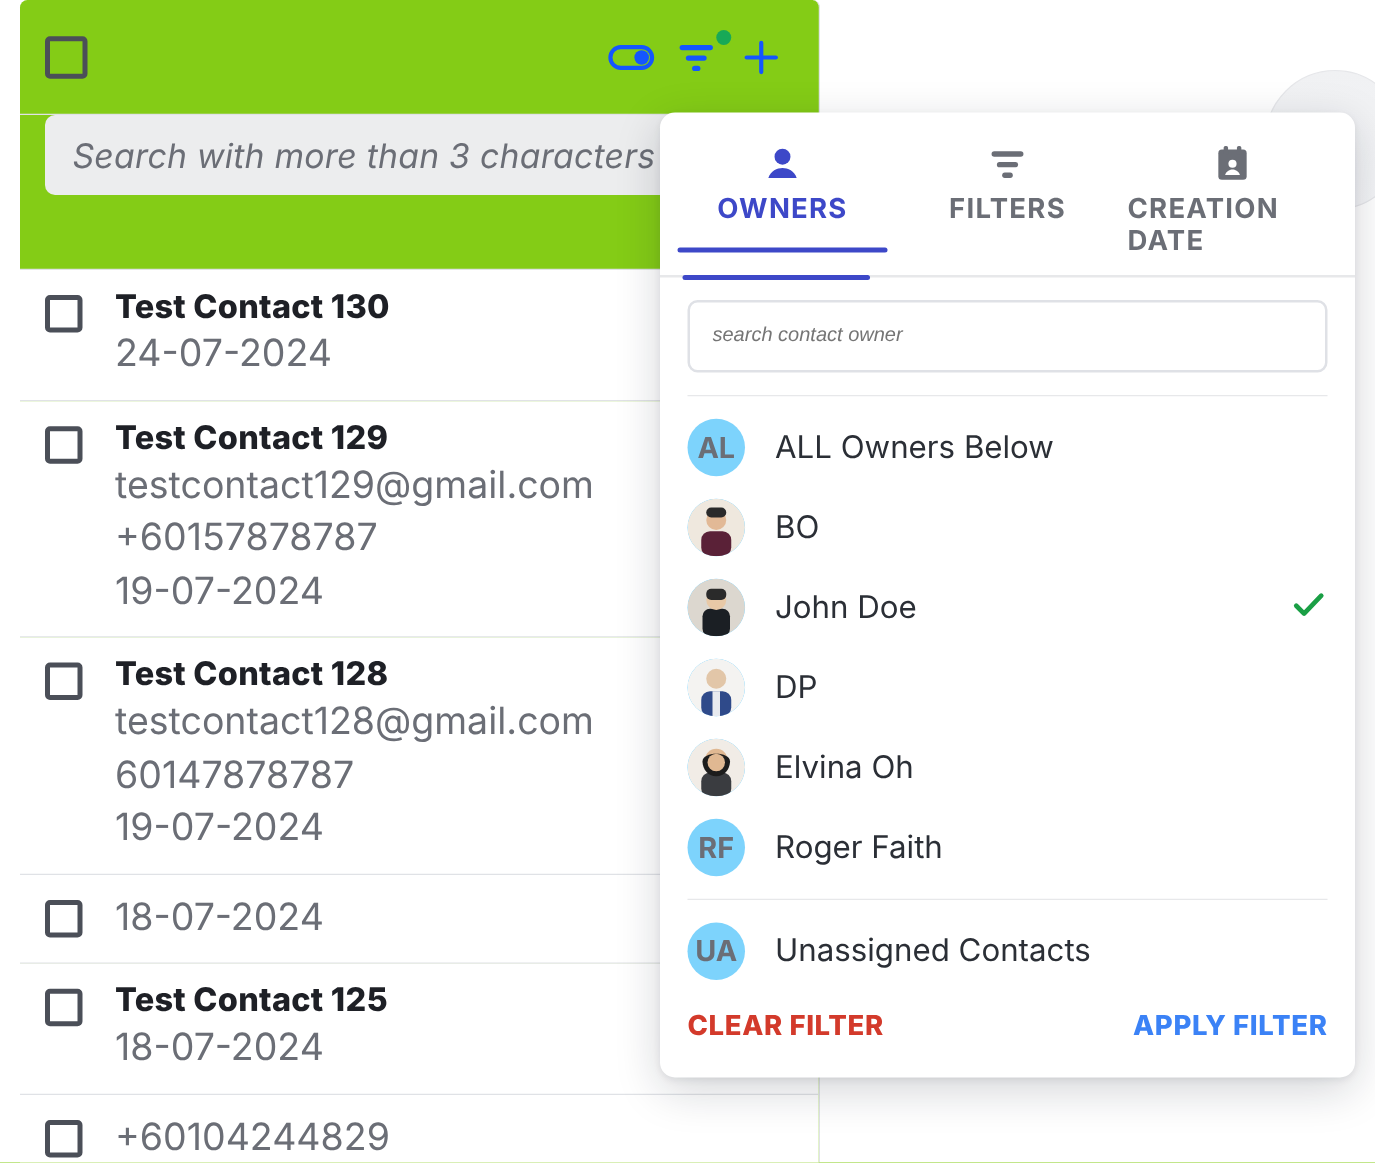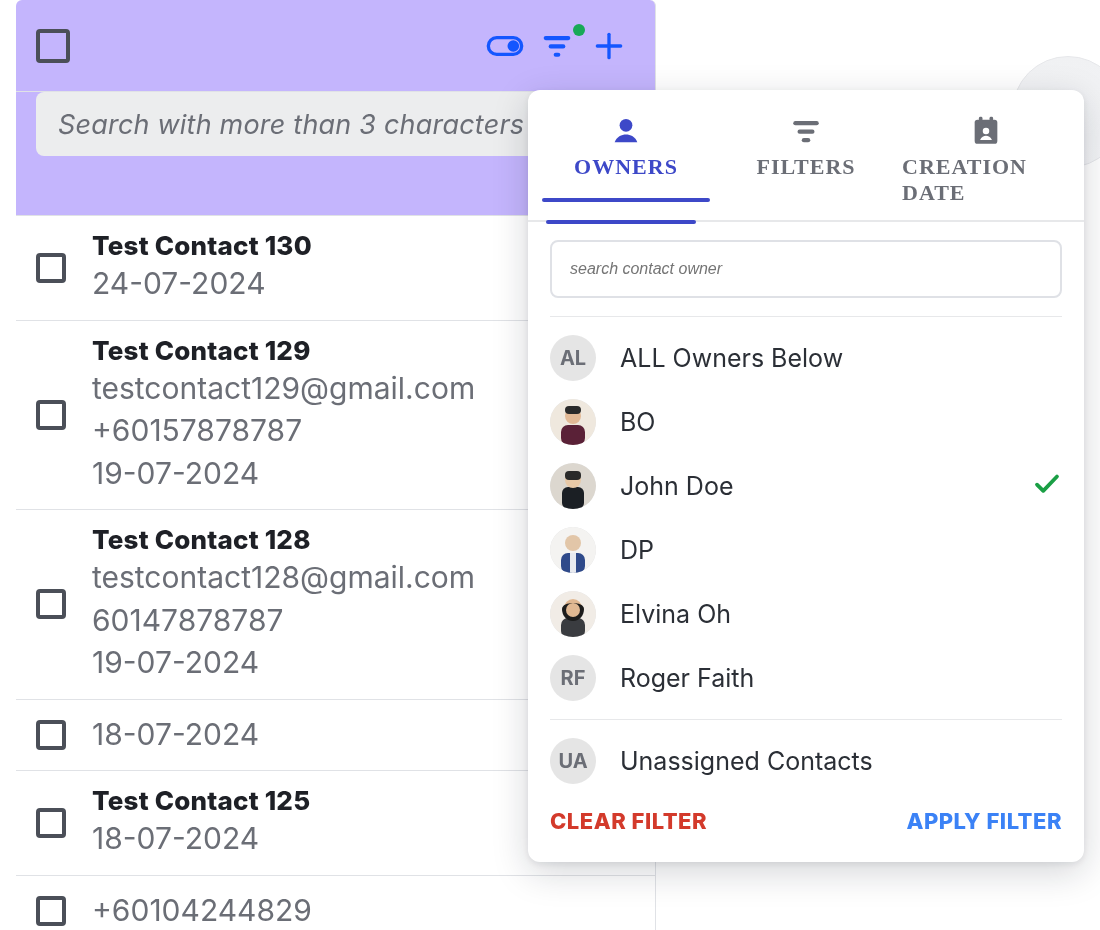--- a/index.html
+++ b/index.html
@@ -35,21 +35,21 @@
     filter:blur(.2px);
   }
 
   
   .left-pane{
     position:absolute; left:16px; top:0; width:640px; height:930px;
     border:1px solid var(--hair);
     border-top:none; border-left:none;border-bottom:none;
     border-right:1px solid var(--hair);
     border-radius:6px 6px 0 0;
-    background:#c4b5fd;
+    background:#84cc16;
   }
   .toolbar{
     display:flex; align-items:center; height:92px; padding:0 20px;
     border-bottom:1px solid var(--hair);
   }
   .checkbox{
     width:34px;height:34px;border:4px solid #4b4f58;border-radius:4px;display:inline-block;
   }
   .toolbar .spacer{flex:1}
   .icon-btn{width:52px;height:52px;display:flex;align-items:center;justify-content:center;color:var(--blue);position:relative}
@@ -66,42 +66,41 @@
     font-style:italic;color:#6b6e76;font-size:27px;letter-spacing:.2px;
   }
 
   .total-line{
     text-align:right;padding:0 20px 14px 20px;
     font-size:26px;color:#4b4f58;
   }
 
   .rows{border-top:1px solid var(--hair)}
   .row{
-    display:flex;gap:26px;align-items:center;
+    display:flex;gap:26px;align-items:flex-start;
     padding:14px 20px 16px 20px;border-bottom:1px solid var(--hair);
     background:var(--row);
   }
   .row .cb{flex:0 0 auto; margin-top:6px}
   .row .cb .checkbox{width:30px;height:30px;border-width:4px}
   .row .body{flex:1 1 auto; display:flex;flex-direction:column;gap:2px}
   .title{font-weight:800;font-size:26px;color:#1e2026;letter-spacing:.2px}
   .sub{color:#6b6e76;font-size:30px;line-height:1.35}
 
   
   .panel{
     position:absolute; left:528px; top:90px; width:556px;
     background:var(--panel);
     border-radius:12px;
     box-shadow:0 10px 36px rgba(16,24,40,.18), 0 2px 6px rgba(16,24,40,.08);
     padding:10px 0 18px 0;
   }
   .tabs{
     display:flex;padding:4px 8px 0 8px;
     border-bottom:2px solid #e7e8ea;
-    font-family:Liberation Serif, serif;
   }
   .tab{
     flex:1; display:flex;flex-direction:column;align-items:center;gap:6px;
     padding:10px 6px 14px 6px;color:#6b6e76;cursor:pointer;
     font-weight:700;letter-spacing:1px;font-size:22px;
   }
   .tab svg{width:34px;height:34px}
   .tab.active{color:var(--indigo)}
   .tab.active::after{content:"";display:block;height:4px;background:var(--indigo);width:100%;border-radius:2px;position:relative;top:12px}
   .tab-wrap{position:relative}
@@ -112,21 +111,21 @@
     width:100%;height:58px;border:2px solid #dfe1e6;border-radius:8px;
     font-style:italic;color:#6b6e76;font-size:16px;padding:0 18px;outline:none;background:#fff;
   }
 
   .sep{height:1px;background:#e7e8ea;margin:18px 0}
 
   .owner-list{display:flex;flex-direction:column;gap:18px;margin-top:8px}
   .owner{display:flex;align-items:center;gap:24px;}
   .avatar{
     width:46px;height:46px;border-radius:50%;display:flex;align-items:center;justify-content:center;
-    font-weight:700;color:#6b6e76;font-size:20px;background:#e5e5e5;flex:0 0 auto;overflow:hidden;position:relative;
+    font-weight:700;color:#6b6e76;font-size:23px;background:#7dd3fc;flex:0 0 auto;overflow:hidden;position:relative;
   }
   .avatar.img svg{width:46px;height:46px}
   .owner .name{font-size:25px;color:#2b2f36}
   .owner .check{margin-left:auto;color:var(--green)}
   .owner .check svg{width:30px;height:30px}
 
   .actions{
     display:flex;justify-content:space-between;align-items:center;padding:24px 22px 10px 22px
   }
   .clear{color:var(--red);font-weight:800;font-size:22px;letter-spacing:.5px}

